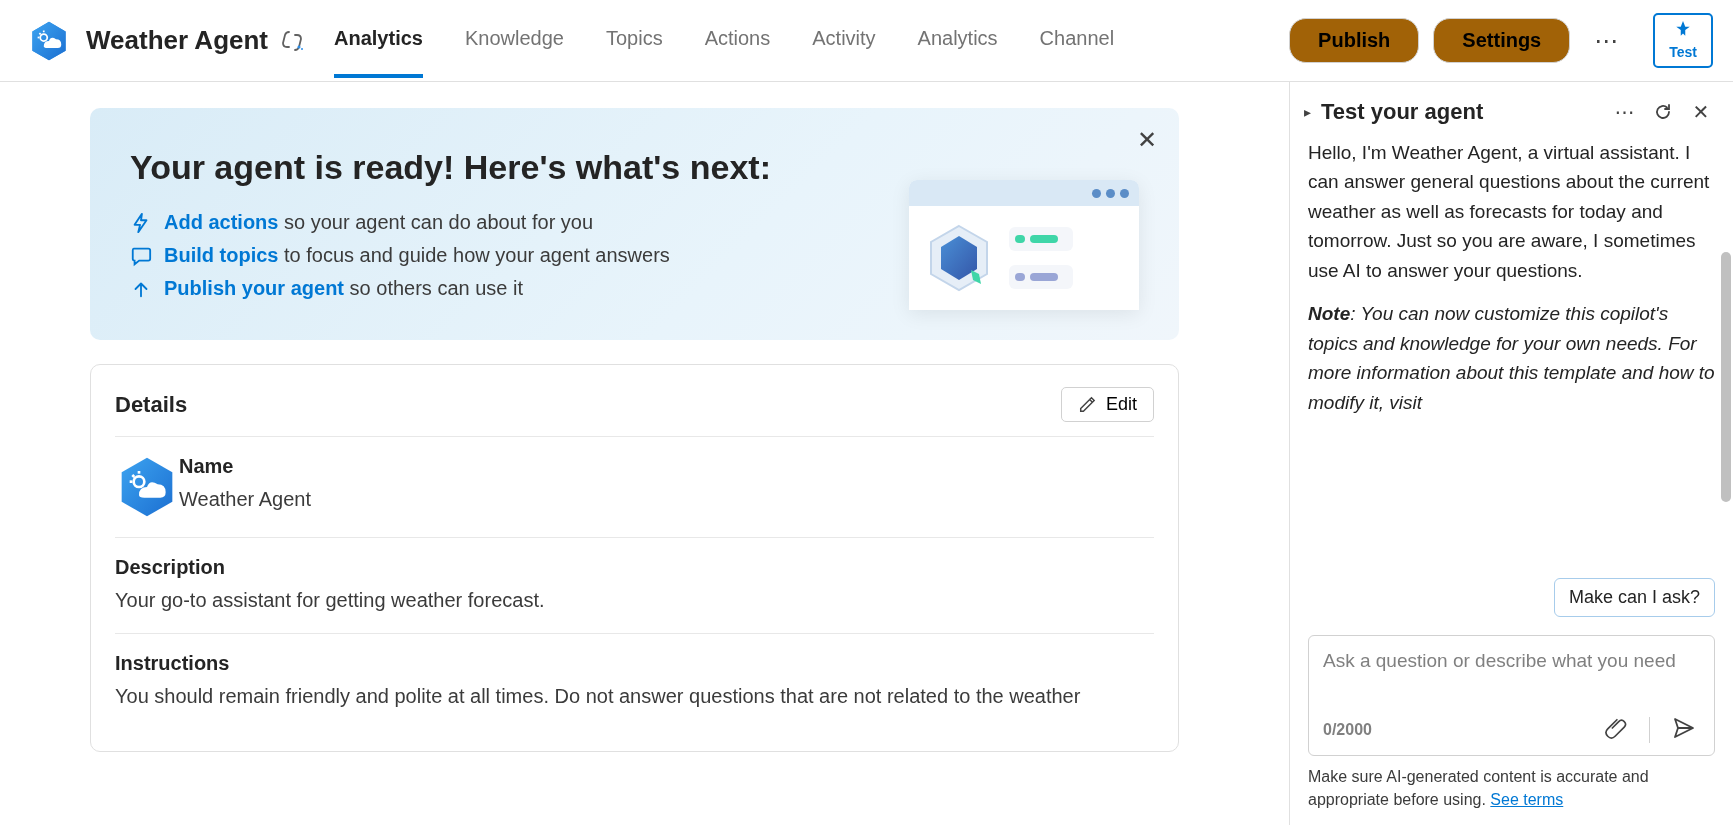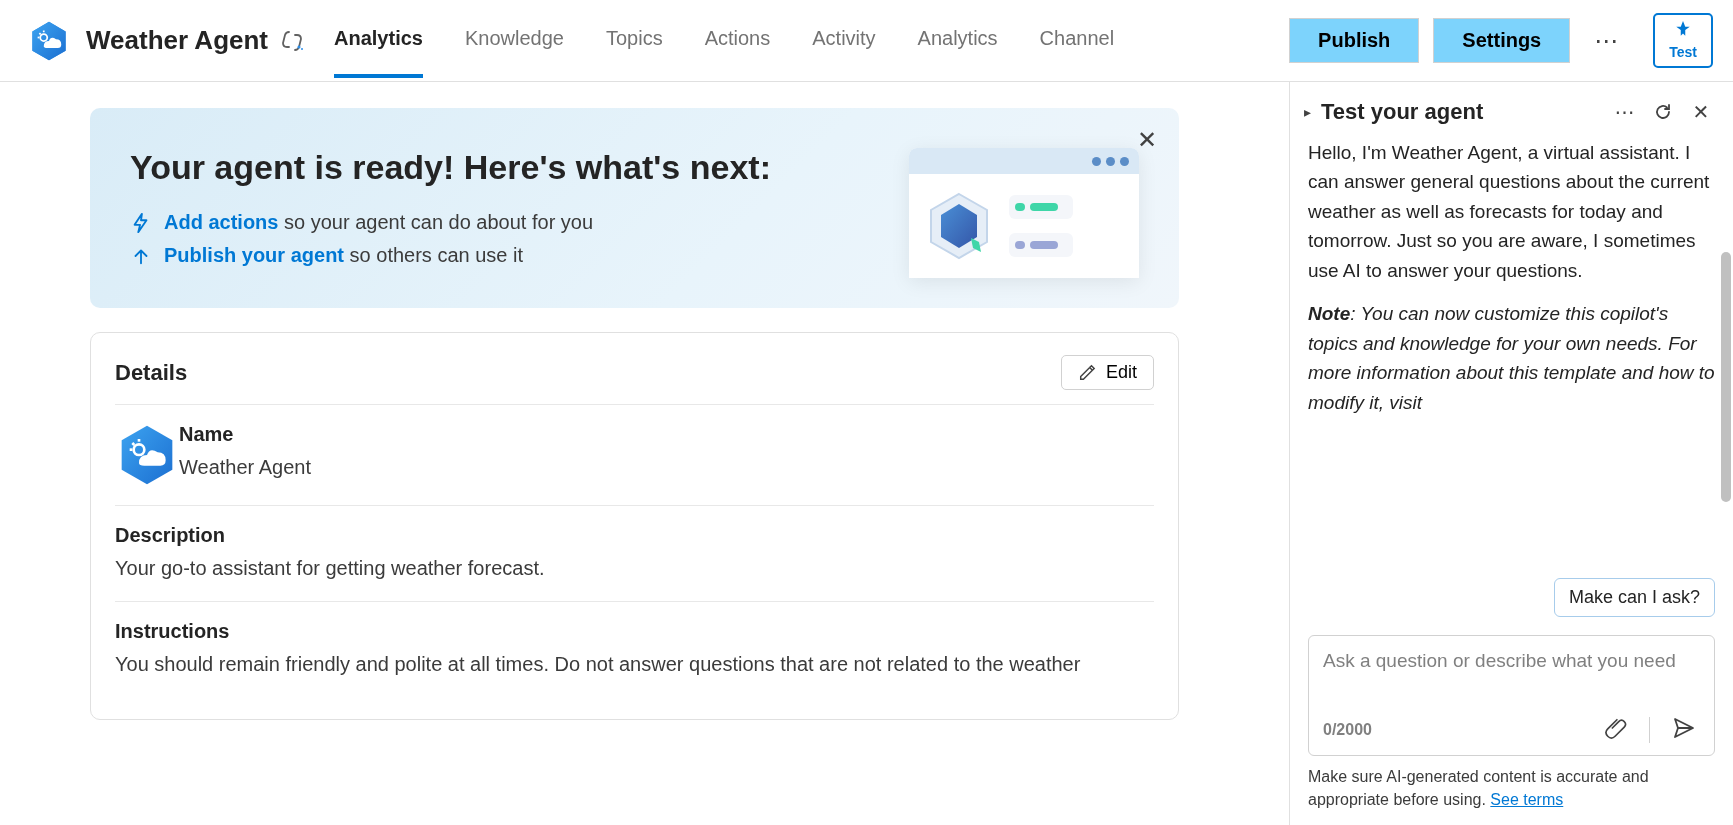--- a/index.html
+++ b/index.html
@@ -6,21 +6,21 @@
   body { font-family: "Segoe UI", Arial, sans-serif; background: #fff; color: #242424; width: 1733px; height: 825px; overflow: hidden; }
   
   .header { display: flex; align-items: center; height: 82px; border-bottom: 1px solid #e0e0e0; padding: 0 20px 0 28px; }
   .agent-logo { width: 42px; height: 42px; display: flex; align-items: center; justify-content: center; margin-right: 16px; }
   .agent-title { font-size: 26px; font-weight: 700; margin-right: 12px; }
   .copilot-icon { width: 24px; height: 24px; margin-right: 30px; color: #616161; }
   .nav { display: flex; gap: 42px; flex: 1; }
   .nav-item { font-size: 20px; color: #737373; padding: 24px 0; cursor: pointer; border-bottom: 4px solid transparent; }
   .nav-item.active { font-weight: 600; border-bottom-color: #0078d4; color: #242424; }
   .header-actions { display: flex; align-items: center; gap: 14px; }
-  .btn { border: 1px solid #d1d1d1; background: #7dd3fc; border-radius: 0; padding: 10px 28px; font-size: 20px; font-weight: 600; cursor: pointer; }
+  .btn { border: 1px solid #d1d1d1; background: #a16207; border-radius: 17px; padding: 10px 28px; font-size: 20px; font-weight: 600; cursor: pointer; }
   .more-btn { background: none; border: none; font-size: 24px; cursor: pointer; padding: 6px 10px; color: #424242; letter-spacing: 1px; }
   .test-btn { border: 2px solid #0078d4; background: #fff; border-radius: 5px; padding: 6px 14px; display: flex; flex-direction: column; align-items: center; cursor: pointer; margin-left: 10px; text-align: center; }
   .test-btn-icon { color: #0078d4; font-size: 18px; }
   .test-btn-label { color: #0078d4; font-size: 14px; font-weight: 600; }
   
   .body { display: flex; height: calc(825px - 82px); }
   .main { flex: 1; padding: 26px 110px 0 90px; overflow: auto; }
   
   .banner { background: linear-gradient(135deg, #d9ecf7 0%, #e8f4fb 60%, #f0f6fb 100%); border-radius: 10px; padding: 40px 40px 30px 40px; position: relative; margin-bottom: 24px; display: flex; }
   .banner-close { position: absolute; top: 18px; right: 22px; font-size: 24px; color: #424242; cursor: pointer; font-weight: 300; }
@@ -135,20 +135,26 @@
   <div class="main">
     <div class="banner">
       <span class="banner-close">✕</span>
       <div class="banner-content">
         <div class="banner-title">Your agent is ready! Here's what's next:</div>
         <div class="banner-item">
           <svg class="banner-icon" viewBox="0 0 24 24">
               <path d="M13 2 L5 14 L11 14 L9 22 L18 9 L12 9 Z" fill="none" stroke="#0078d4" stroke-width="2" stroke-linejoin="round"></path>
             </svg>
           <span><span class="banner-link">Add actions</span><span class="banner-rest"> so your agent can do about for you</span></span>
+        </div>
+        <div class="banner-item">
+          <svg class="banner-icon" viewBox="0 0 24 24">
+              <path d="M4 4 L20 4 Q22 4 22 6 L22 15 Q22 17 20 17 L10 17 L5 21 L5 17 Q3 17 3 15 L3 6 Q3 4 4 4 Z" fill="none" stroke="#0078d4" stroke-width="2"></path>
+            </svg>
+          <span><span class="banner-link">Build topics</span><span class="banner-rest"> to focus and guide how your agent answers</span></span>
         </div>
         <div class="banner-item">
           <svg class="banner-icon" viewBox="0 0 24 24">
               <path d="M12 20 L12 6 M6 12 L12 6 L18 12" fill="none" stroke="#0078d4" stroke-width="2" stroke-linecap="round" stroke-linejoin="round"></path>
             </svg>
           <span><span class="banner-link">Publish your agent</span><span class="banner-rest"> so others can use it</span></span>
         </div>
       </div>
       <div class="banner-illus">
         <div class="illus-window">

